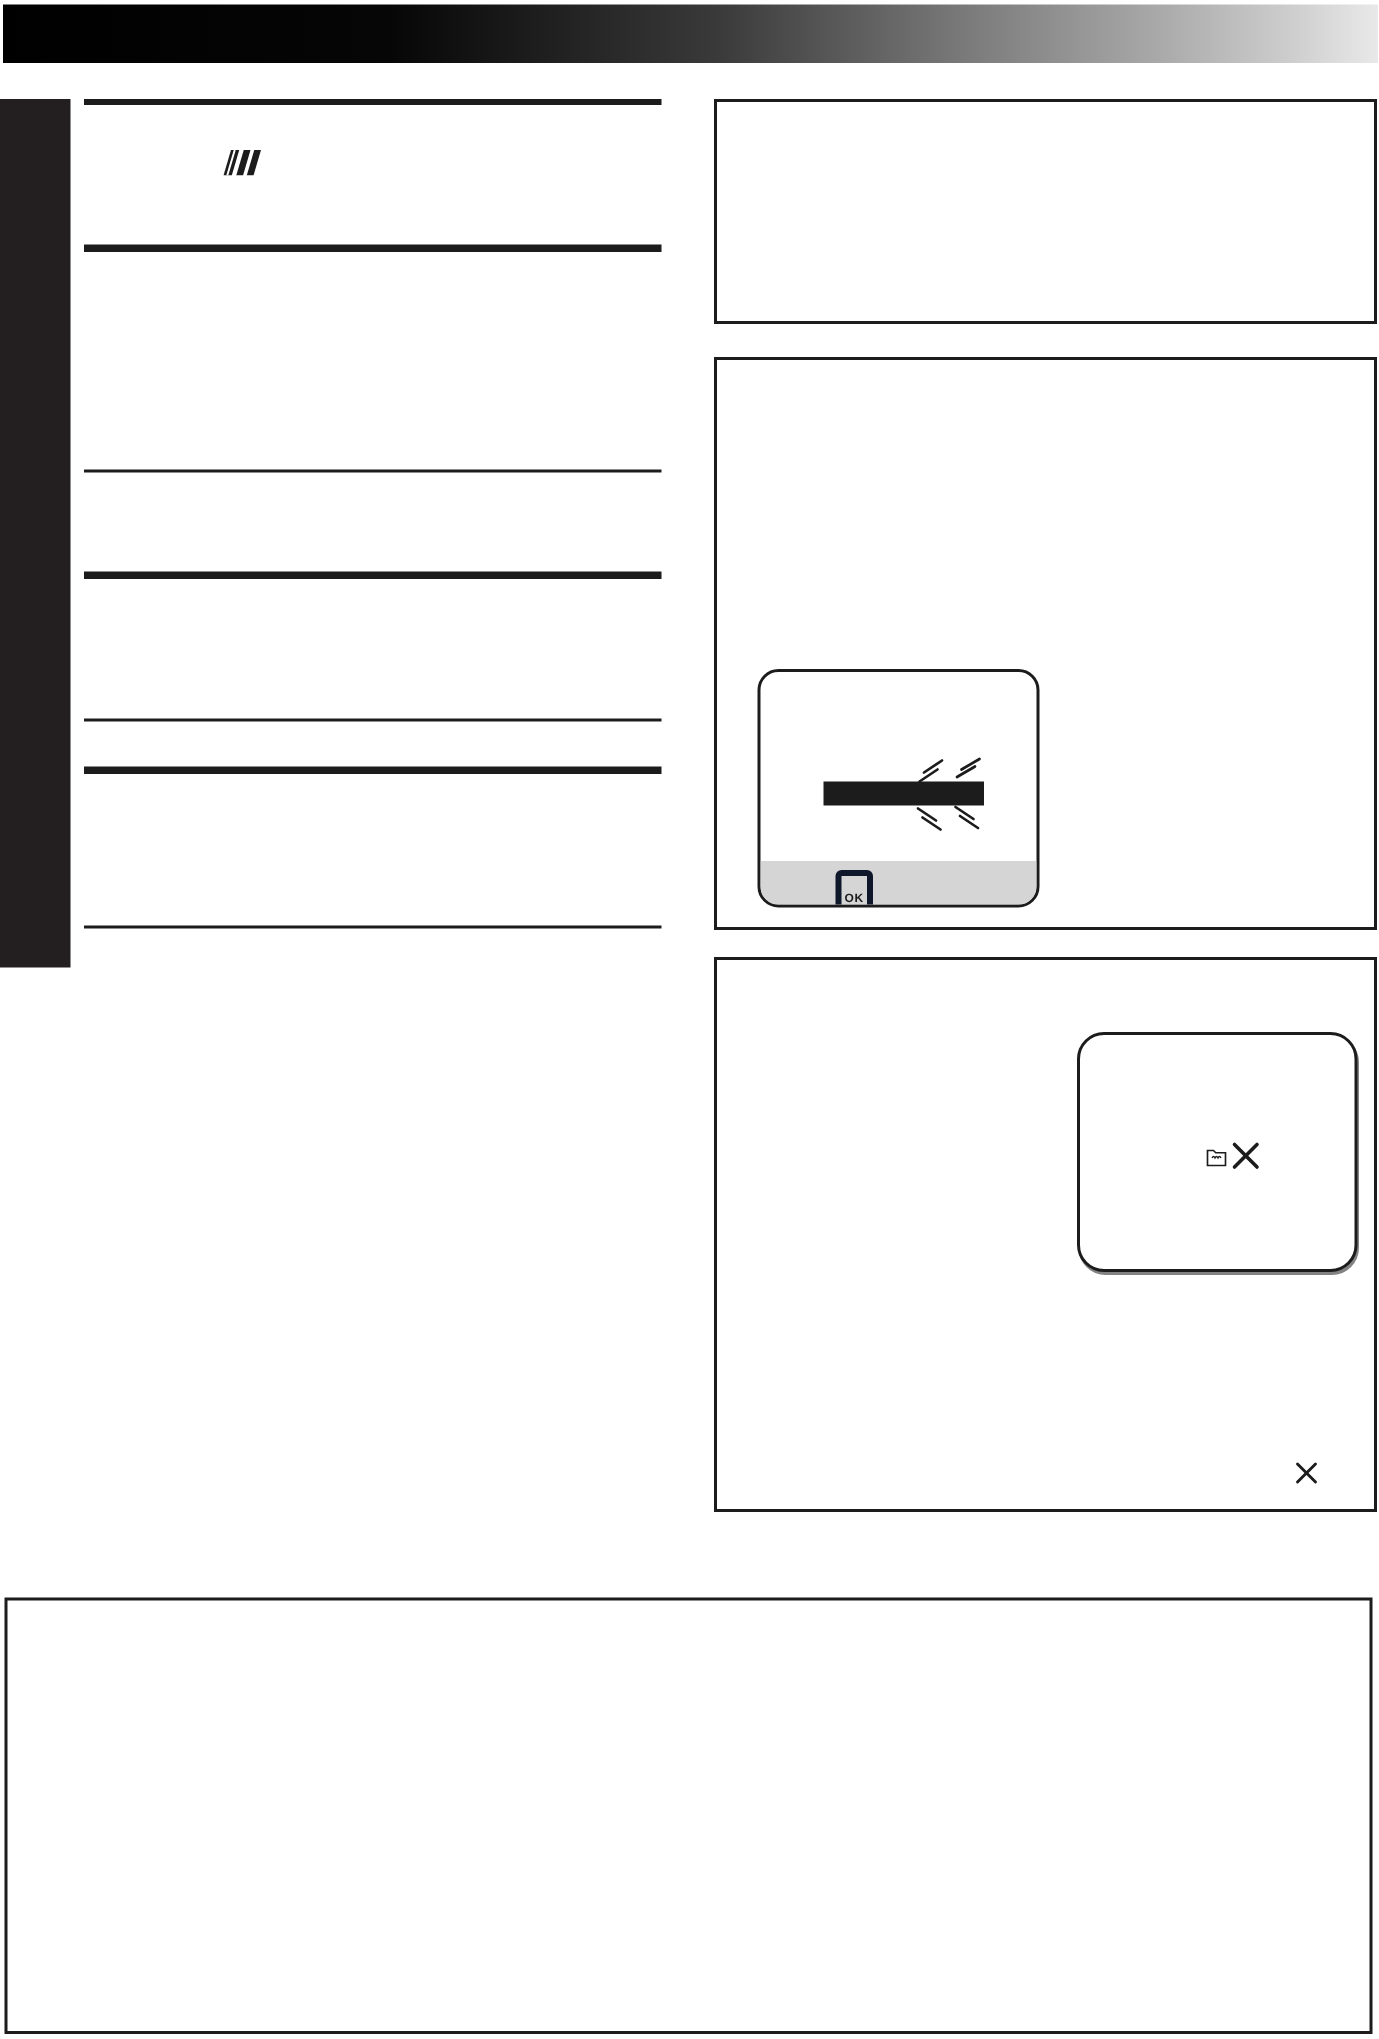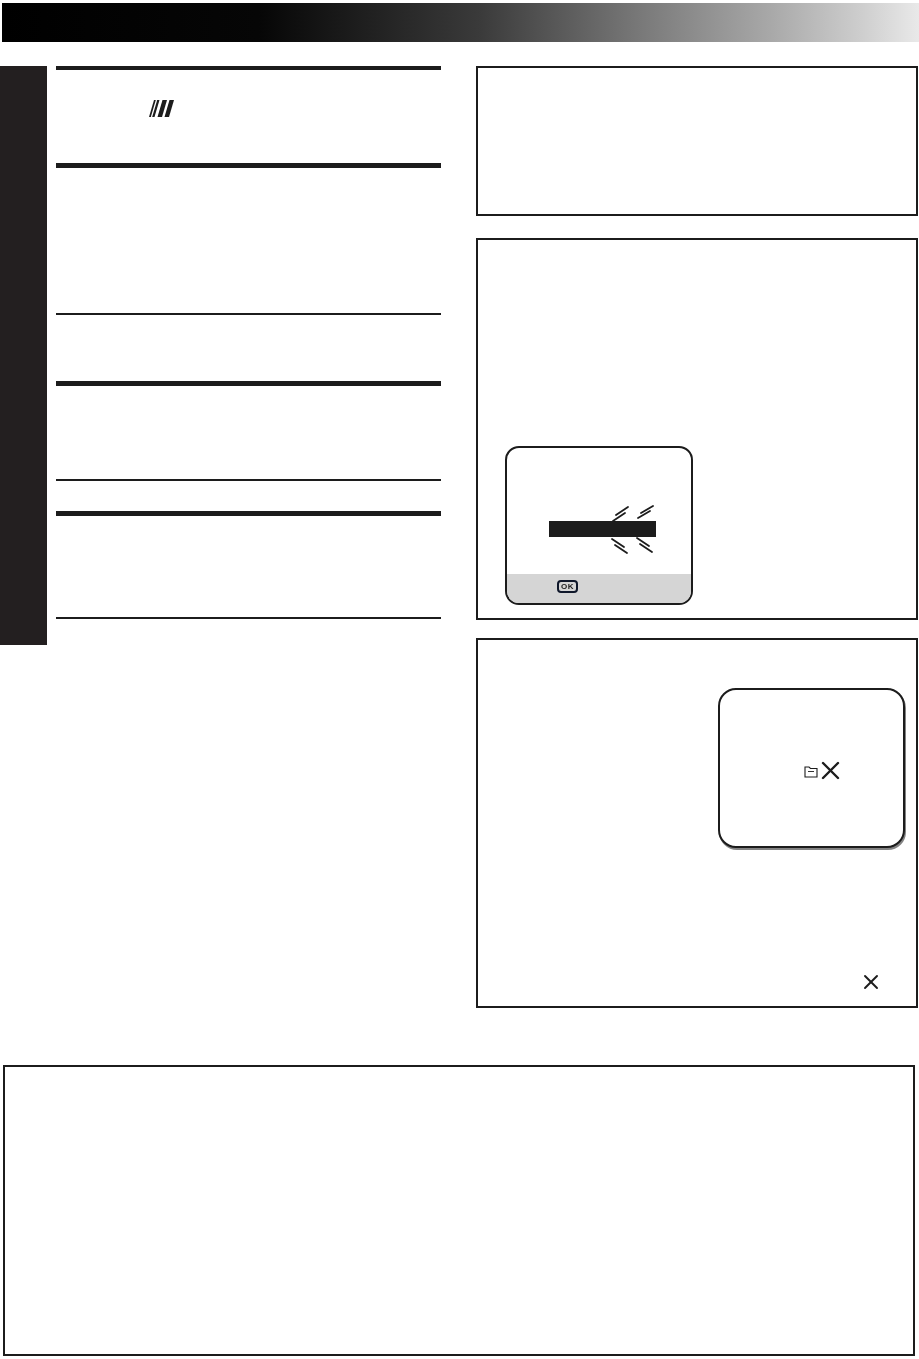--- a/index.html
+++ b/index.html
@@ -42,21 +42,21 @@
     left:505px; top:446px; width:188px; height:159px;
     border:2.5px solid var(--frame-color,#1c1c1c); border-radius:14px;
     overflow:hidden; background:#fff;
   }
   .mockup .blink-bar { position:absolute; left:42px; top:73px; width:107px; height:16px; background:var(--bar-color,#1c1c1c); }
   .mockup .flash { position:absolute; left:0; top:0; width:183px; height:154px; }
   .mockup .strip { position:absolute; left:0; right:0; bottom:0; height:29px; background:var(--strip-color,#d5d5d5); }
   .ok-badge {
     position:absolute; left:50px; top:6px;
     font-size:8px; font-weight:bold; line-height:9px; letter-spacing:0.5px;
-    color:#1c1c1c; border:2px solid #0f172a; border-radius:4px; padding:0 2px;
+    color:#1c1c1c; border:4px solid #0f172a; border-radius:4px; padding:10px 2px;
     background:transparent;
   }
 
   
   .screen2 {
     left:718px; top:688px; width:187px; height:160px;
     border:2.5px solid var(--frame-color,#1c1c1c); border-radius:18px;
     background:#fff; box-shadow:1px 2px 0 rgba(30,30,30,.55);
   }
   .folder-ic { left:804px; top:765px; width:14px; height:13px; }

